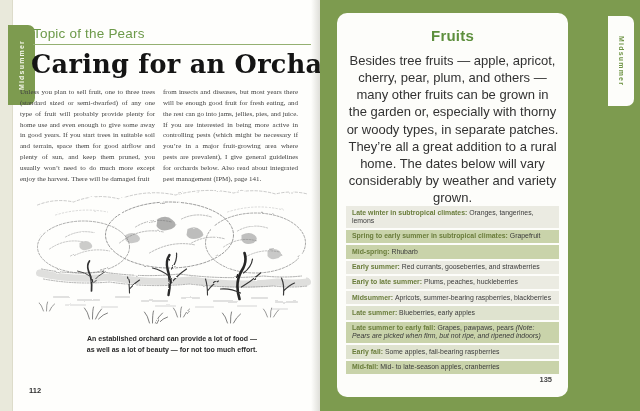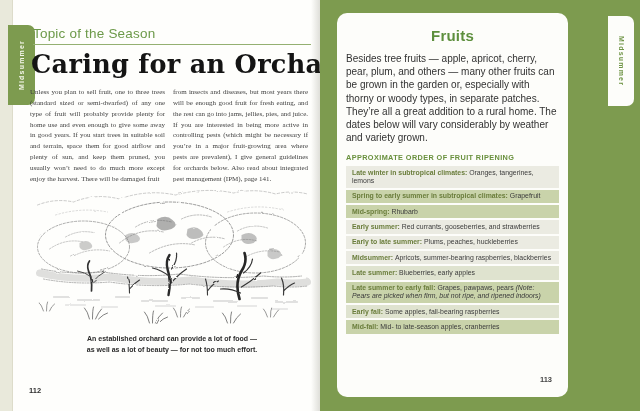--- a/index.html
+++ b/index.html
@@ -5,34 +5,34 @@
   html,body{margin:0;padding:0;background:#fff;}
   .spread{position:relative;width:640px;height:411px;overflow:hidden;font-family:"Liberation Sans",sans-serif;background:#fff;}
 
   
   .left-page{position:absolute;left:0;top:0;width:320px;height:411px;background:#fefefc;}
   .edge-strip{position:absolute;left:0;top:0;width:12px;height:411px;background:#e9e9db;border-right:1px solid #dddcca;}
   .tab-left{position:absolute;left:8px;top:25px;width:27px;height:80px;background:#7d9b4f;border-radius:0 7px 7px 0;display:flex;align-items:center;justify-content:center;}
   .tab-left span{writing-mode:vertical-rl;transform:rotate(180deg);color:#f4f6ea;font-size:7px;font-weight:700;letter-spacing:1.2px;}
   .kicker{position:absolute;left:33px;top:26px;width:278px;color:#6d9a4a;font-size:13.5px;letter-spacing:0.2px;border-bottom:1px solid #94b071;padding-bottom:3px;}
   .page-title{position:absolute;left:31px;top:49px;width:288px;margin:0;font-family:"DejaVu Serif",serif;font-weight:700;font-size:25.5px;letter-spacing:0.3px;color:#141414;white-space:nowrap;}
-  .columns{position:absolute;left:30px;top:87px;width:278px;display:flex;gap:8px;}
+  .columns{position:absolute;left:20px;top:87px;width:278px;display:flex;gap:8px;}
   .columns p{margin:0;flex:1;font-family:"Liberation Serif",serif;font-size:7px;line-height:1.55;color:#414141;text-align:justify;}
   .illustration{position:absolute;left:31px;top:185px;width:284px;height:146px;}
   .caption{position:absolute;left:33px;top:334px;width:278px;text-align:center;font-size:7px;font-weight:700;line-height:1.5;color:#2a2a2a;}
   .pagenum-left{position:absolute;left:15px;bottom:16px;font-size:7.5px;font-weight:700;color:#2f2f2f;margin-left:14px;}
   .gutter{position:absolute;left:311px;top:0;width:9px;height:411px;background:linear-gradient(to right,rgba(0,0,0,0),rgba(55,55,30,0.16));}
 
   
   .right-page{position:absolute;left:320px;top:0;width:320px;height:411px;background:#7d9b4f;}
   .panel{position:absolute;left:17px;top:13px;width:231px;height:384px;background:#fdfdfa;border-radius:10px;}
   .tab-right{position:absolute;left:288px;top:16px;width:26px;height:90px;background:#fdfdfa;border-radius:0 7px 7px 0;display:flex;align-items:center;justify-content:center;}
   .tab-right span{writing-mode:vertical-rl;color:#6f9445;font-size:7px;font-weight:700;letter-spacing:1.2px;}
   .fruits-title{margin:14px 0 0;text-align:center;color:#5d8f3d;font-size:15px;font-weight:700;letter-spacing:0.2px;}
-  .intro{margin:8px 9px 0;font-size:10px;line-height:1.32;color:#323232;}
+  .intro{margin:8px 9px 0;font-size:13px;line-height:1.32;color:#323232;text-align:center;}
   .table-heading{margin:9px 9px 4px;font-size:7.3px;font-weight:700;letter-spacing:0.4px;color:#69903d;}
   .ripening-table{margin:0 9px;}
   .row{padding:2.5px 6px;margin-bottom:2px;font-size:6.9px;line-height:1.2;color:#3b3b3b;}
   .row-label{font-weight:700;color:#6a7d3b;}
   .row-note{font-style:italic;}
   .tint-light{background:#ebebe2;}
   .tint-mid{background:#dfe3cf;}
   .tint-green{background:#c9d3aa;}
   .pagenum-right{position:absolute;right:16px;bottom:13px;font-size:7.5px;font-weight:700;color:#454545;}
 </style>
@@ -40,21 +40,21 @@
 <body>
 
 <div class="spread">
 
   <section class="left-page">
     <div class="edge-strip"></div>
     <div class="tab-left">
       <span>Midsummer</span>
     </div>
     <div class="kicker">
-      <span>Topic of the Season</span>
+      <span>Topic of the Pears</span>
     </div>
     <h1 class="page-title">Caring for an Orchard</h1>
     <div class="columns">
       <p>Unless you plan to sell fruit, one to three trees (standard sized or semi-dwarfed) of any one type of fruit will probably provide plenty for home use and even enough to give some away in good years. If you start trees in suitable soil and terrain, space them for good airflow and plenty of sun, and keep them pruned, you usually won’t need to do much more except enjoy the harvest. There will be damaged fruit</p>
       <p>from insects and diseases, but most years there will be enough good fruit for fresh eating, and the rest can go into jams, jellies, pies, and juice. If you are interested in being more active in controlling pests (which might be necessary if you’re in a major fruit-growing area where pests are prevalent), I give general guidelines for orchards below. Also read about integrated pest management (IPM), page 141.</p>
     </div>
 
     <div class="illustration">
       <svg viewBox="0 0 283 146" width="284" height="146" aria-hidden="true">
         <defs>
@@ -108,21 +108,20 @@
       <div>as well as a lot of beauty — for not too much effort.</div>
     </div>
     <div class="pagenum-left">112</div>
     <div class="gutter"></div>
   </section>
 
   <section class="right-page">
     <div class="panel">
       <h2 class="fruits-title">Fruits</h2>
       <p class="intro">Besides tree fruits — apple, apricot, cherry, pear, plum, and others — many other fruits can be grown in the garden or, especially with thorny or woody types, in separate patches. They’re all a great addition to a rural home. The dates below will vary considerably by weather and variety grown.</p>
-      <div class="table-heading">APPROXIMATE ORDER OF FRUIT RIPENING</div>
       <div class="ripening-table">
 
       <div class="row tint-light">
             <span class="row-label">Late winter in subtropical climates: </span><span class="row-value">Oranges, tangerines, lemons</span>
           </div>
           <div class="row tint-green">
             <span class="row-label">Spring to early summer in subtropical climates: </span><span class="row-value">Grapefruit</span>
           </div>
           <div class="row tint-green">
             <span class="row-label">Mid-spring: </span><span class="row-value">Rhubarb</span>
@@ -142,20 +141,20 @@
           <div class="row tint-green">
             <span class="row-label">Late summer to early fall: </span><span class="row-value">Grapes, pawpaws, pears</span><span class="row-note"> (Note: Pears are picked when firm, but not ripe, and ripened indoors)</span>
           </div>
           <div class="row tint-mid">
             <span class="row-label">Early fall: </span><span class="row-value">Some apples, fall-bearing raspberries</span>
           </div>
           <div class="row tint-green">
             <span class="row-label">Mid-fall: </span><span class="row-value">Mid- to late-season apples, cranberries</span>
           </div>
         </div>
-      <div class="pagenum-right">113</div>
+      <div class="pagenum-right">135</div>
     </div>
     <div class="tab-right">
       <span>Midsummer</span>
     </div>
   </section>
 
 </div>
 
 </body></html>

